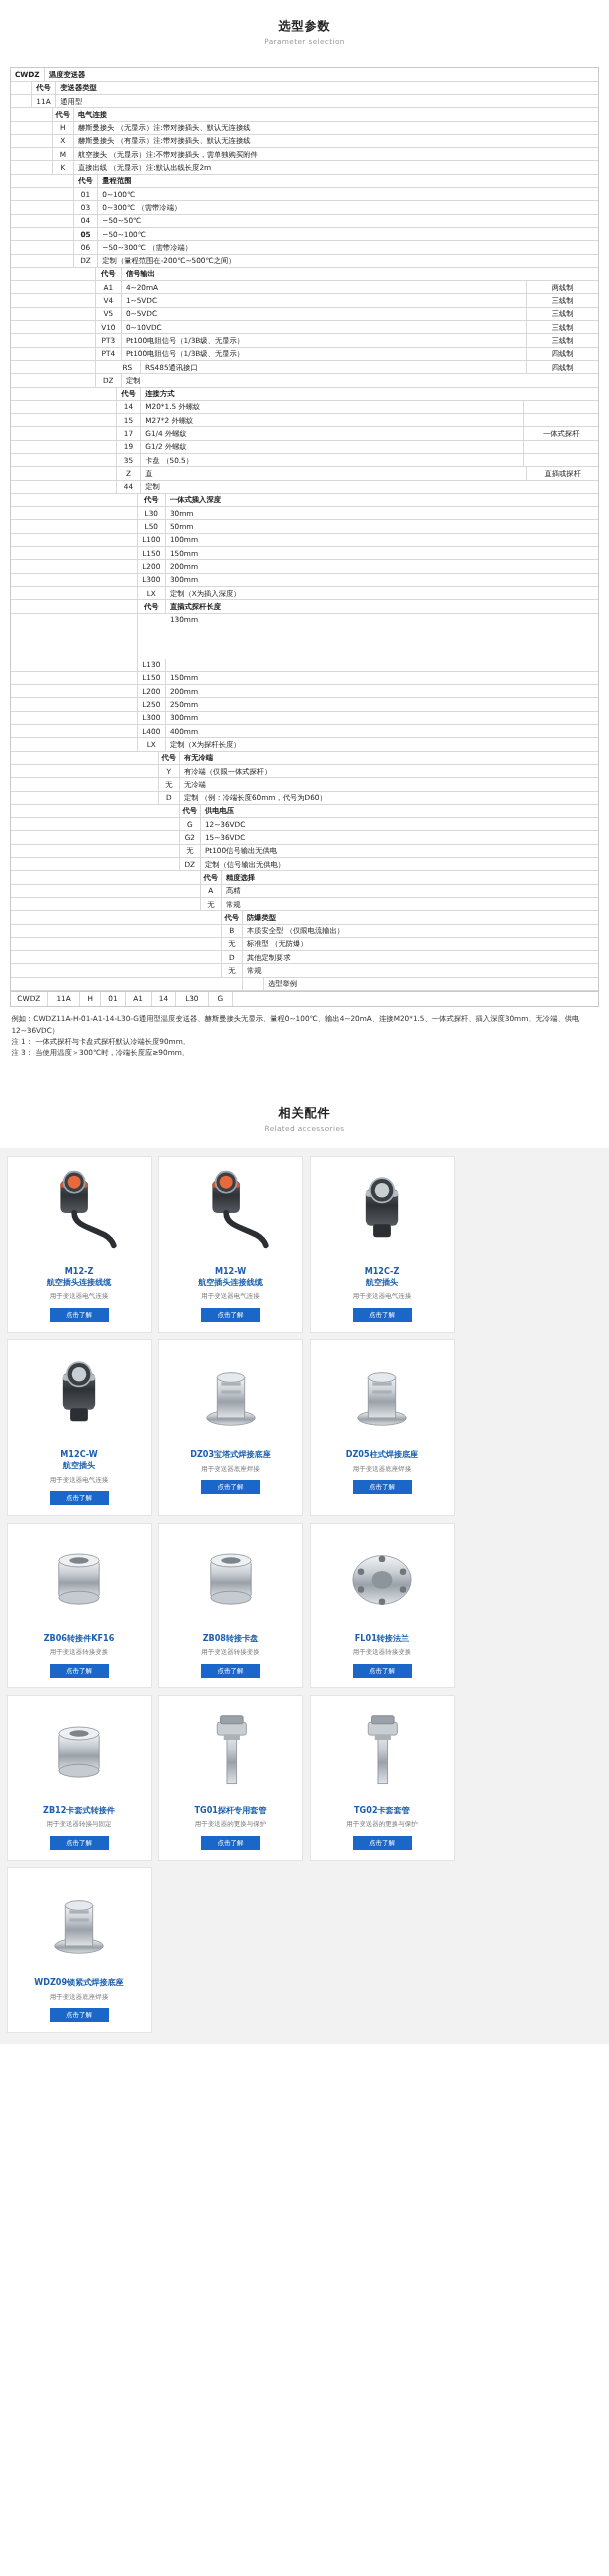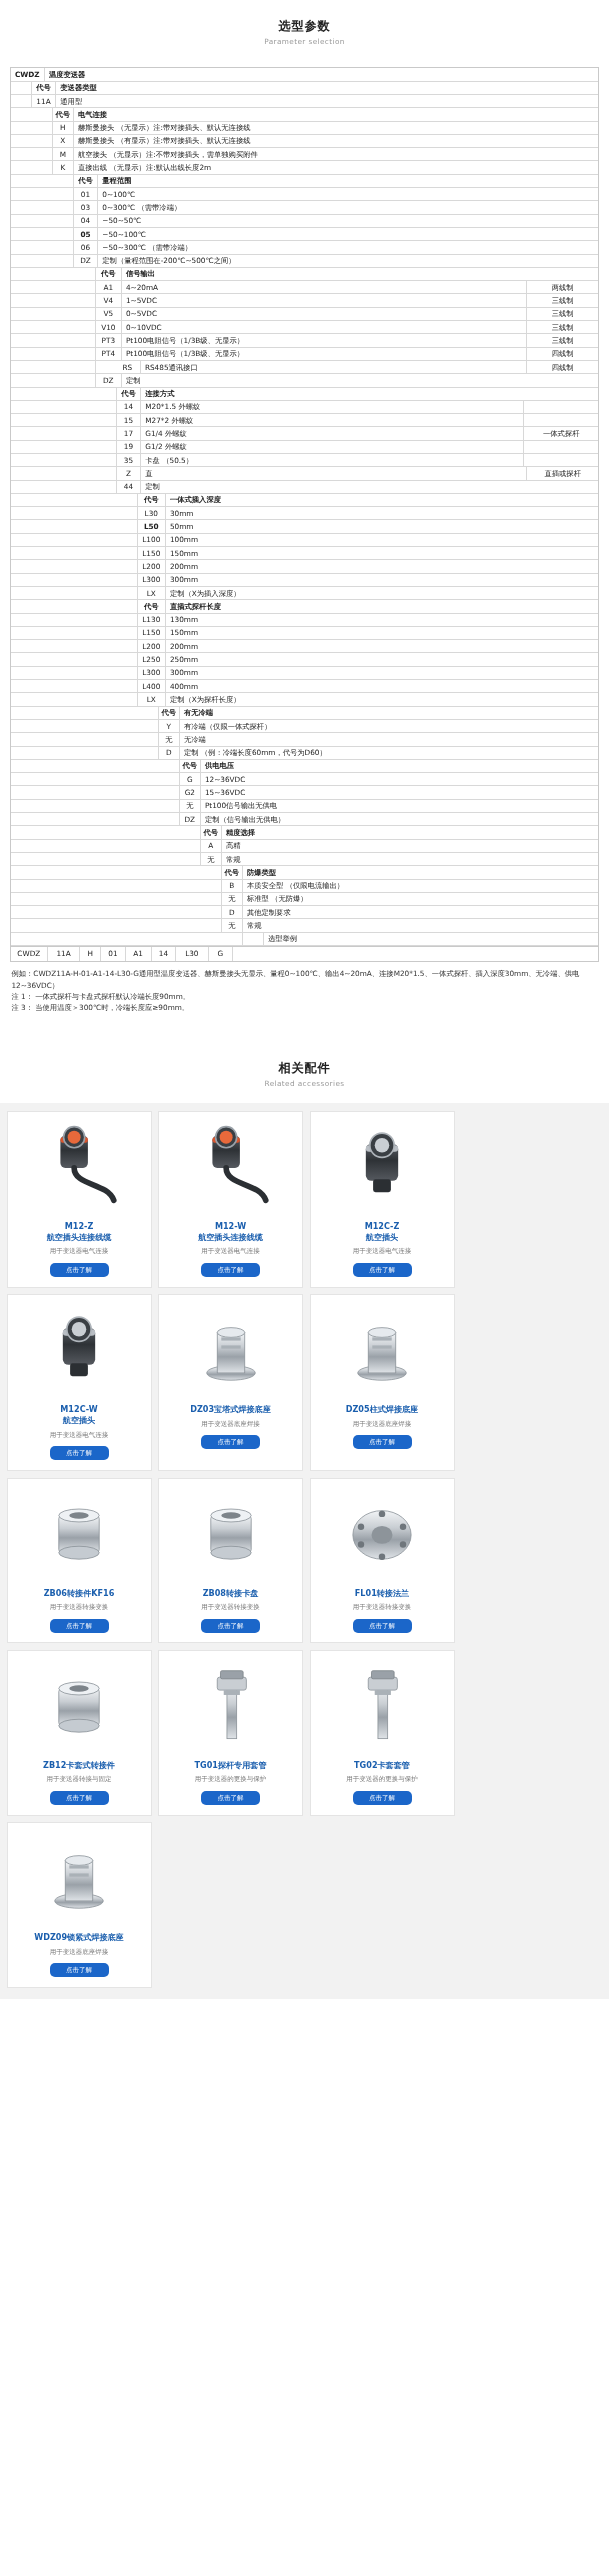--- a/index.html
+++ b/index.html
@@ -139,21 +139,21 @@
     margin-top: 4.1px;
   }
   .acc-btn {
     margin: 6.5px auto 0 auto;
     width: 59px;
     height: 14px;
     background: #1b66c9;
     color: #fff;
     font-size: 6.5px;
     line-height: 14px;
-    border-radius: 5px;
+    border-radius: 0;
     cursor: pointer;
   }
 </style>
 </head>
 <body>
 
 <div class="page">
 
   <div class="section-title">
     <div class="cn">选型参数</div>
@@ -338,21 +338,21 @@
         <div class="code hdr" style="width: 28px;">代号</div>
         <div class="desc hdr">一体式插入深度</div>
       </div>
       <div class="srow">
         <div class="indent" style="width: 127px;"></div>
         <div class="code" style="width: 28px;">L30</div>
         <div class="desc">30mm</div>
       </div>
       <div class="srow">
         <div class="indent" style="width: 127px;"></div>
-        <div class="code" style="width: 28px; font-weight: bold;">L50</div>
+        <div class="code" style="width: 28px;">L50</div>
         <div class="desc">50mm</div>
       </div>
       <div class="srow">
         <div class="indent" style="width: 127px;"></div>
         <div class="code" style="width: 28px;">L100</div>
         <div class="desc">100mm</div>
       </div>
       <div class="srow">
         <div class="indent" style="width: 127px;"></div>
         <div class="code" style="width: 28px;">L150</div>
@@ -373,21 +373,21 @@
         <div class="code" style="width: 28px;">LX</div>
         <div class="desc">定制（X为插入深度）</div>
       </div>
       <div class="srow">
         <div class="indent" style="width: 127px;"></div>
         <div class="code hdr" style="width: 28px;">代号</div>
         <div class="desc hdr">直插式探杆长度</div>
       </div>
       <div class="srow">
         <div class="indent" style="width: 127px;"></div>
-        <div class="code" style="width: 28px;">L130</div>
+        <div class="code" style="width: 28px; margin-top: 45px;">L130</div>
         <div class="desc">130mm</div>
       </div>
       <div class="srow">
         <div class="indent" style="width: 127px;"></div>
         <div class="code" style="width: 28px;">L150</div>
         <div class="desc">150mm</div>
       </div>
       <div class="srow">
         <div class="indent" style="width: 127px;"></div>
         <div class="code" style="width: 28px;">L200</div>

